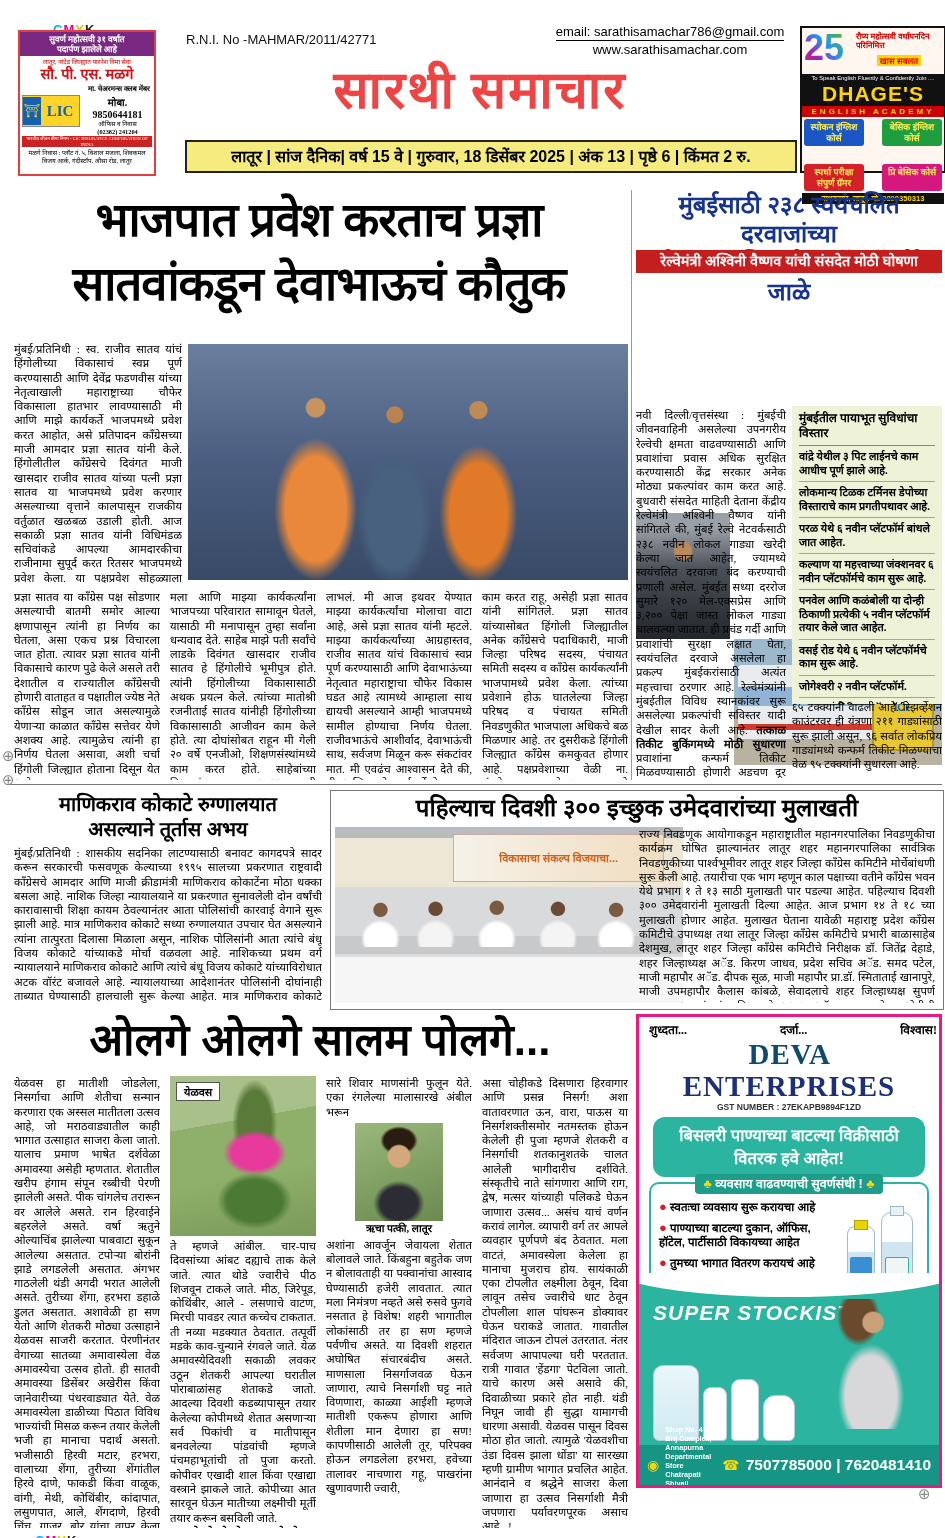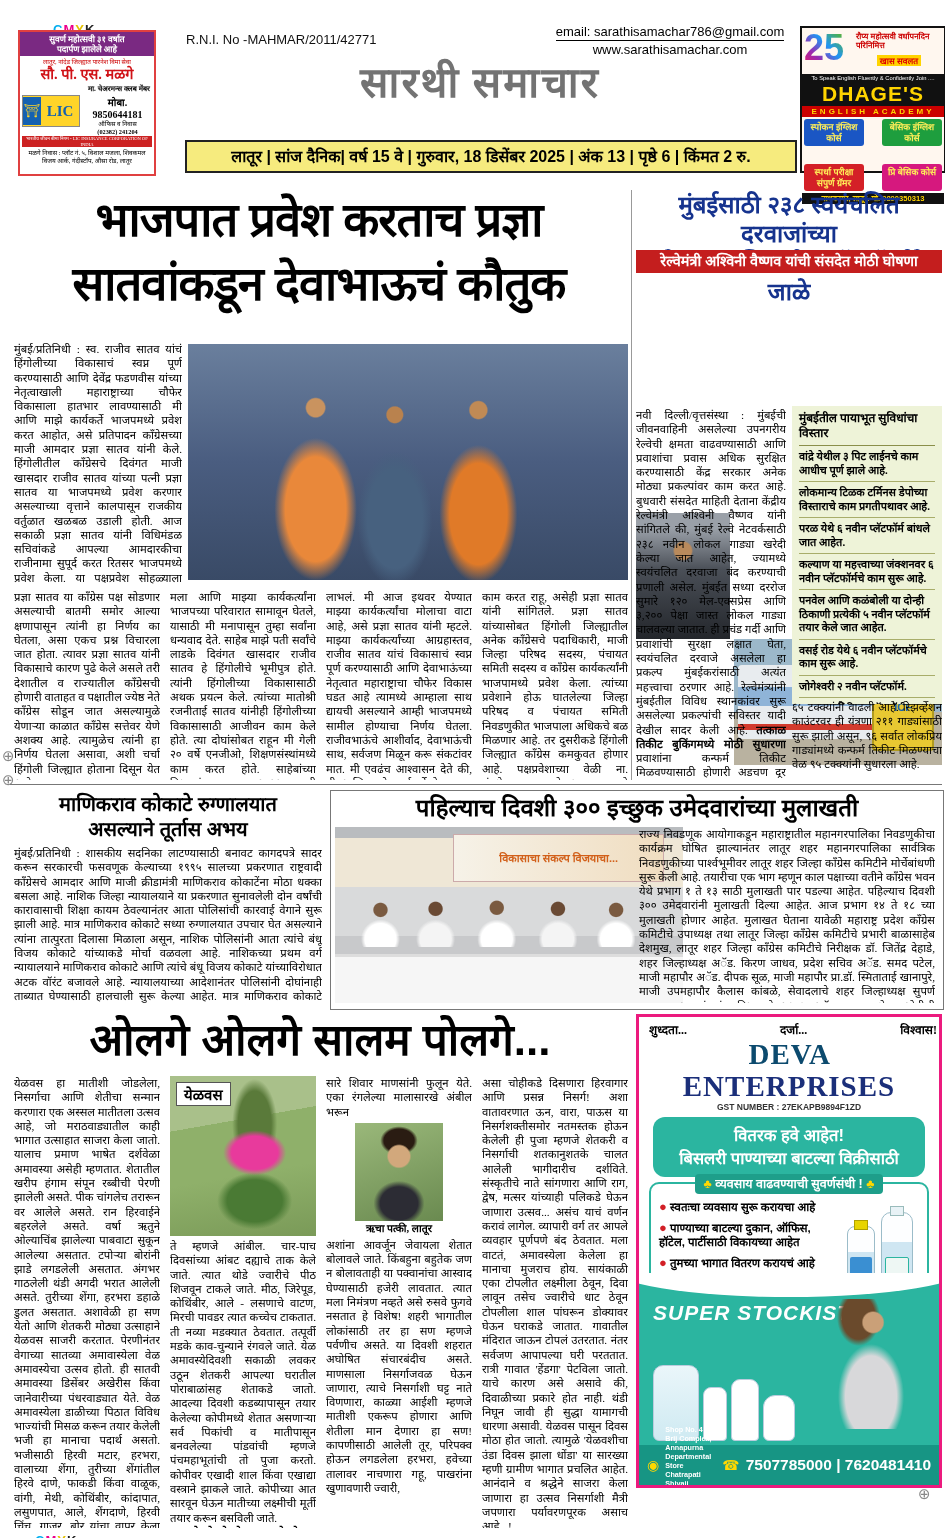--- a/index.html
+++ b/index.html
@@ -11,21 +11,21 @@
   .clip{overflow:hidden;}
   .reg{position:absolute;color:#888;font-size:15px;line-height:15px;}
   .cmyk{font-weight:bold;font-size:13px;letter-spacing:1px;}
   .cmyk .c{color:#00aeef}.cmyk .m{color:#ec008c}.cmyk .y{color:#e3c000}.cmyk .k{color:#222}
 
   
   .rni{font-size:13px;color:#111;}
   .contact{text-align:center;font-size:13px;}
   .contact .em{border-bottom:1.5px solid #000;padding-bottom:1px;}
   .masthead{font-family:"Liberation Serif","DejaVu Serif",serif;font-weight:900;
-            font-size:42px;color:#737373;text-align:center;letter-spacing:2px;white-space:nowrap;}
+            font-size:52px;color:#ef4444;text-align:center;letter-spacing:2px;white-space:nowrap;}
   .dateline{background:#f6eb7e;border:2px solid #222;font-weight:bold;font-size:16px;
             text-align:center;line-height:29px;white-space:nowrap;}
 
   
   .lic{border:2px solid #e04040;background:#fff;font-family:"Liberation Serif",serif;}
   .lic-top{background:#7a2982;color:#fff;font-size:8.5px;font-weight:bold;text-align:center;padding:2px 1px;line-height:10px;}
   .lic-sub{color:#c00;font-size:6.3px;text-align:center;margin-top:1px;}
   .lic-name{color:#d01217;font-size:14.5px;font-weight:900;text-align:center;line-height:17px;}
   .lic-mem{font-size:7.2px;text-align:right;padding-right:4px;font-weight:bold;}
   .lic-row{display:flex;margin:2px 2px 0 2px;gap:3px;}
@@ -94,21 +94,21 @@
      radial-gradient(ellipse 26px 26px at 26% 85%,#f4f4f4 60%,transparent 75%),
      radial-gradient(ellipse 26px 26px at 46% 85%,#fff 60%,transparent 75%),
      radial-gradient(ellipse 26px 26px at 66% 85%,#f4f4f4 60%,transparent 75%),
      radial-gradient(ellipse 26px 26px at 85% 85%,#fff 60%,transparent 75%);}
   .ph-yel{background:
      radial-gradient(ellipse 42px 30px at 58% 48%,#e83a9c 55%,transparent 75%),
      radial-gradient(ellipse 50px 38px at 58% 78%,#4a7a34 55%,transparent 75%),
      radial-gradient(ellipse 30px 60px at 58% 30%,#5a7a3a 55%,transparent 75%),
      linear-gradient(170deg,#a9c08a 0 30%,#8fb06a 30% 60%,#7a9a58);}
   .yel-label{position:absolute;left:6px;top:6px;background:#fff;border:1px solid #555;
-     font-weight:900;font-size:15px;padding:1px 7px;font-family:"Liberation Serif",serif;}
+     font-weight:900;font-size:11px;padding:1px 7px;font-family:"Liberation Serif",serif;}
   .ph-auth{background:
      radial-gradient(circle 17px at 50% 34%,#d2a87c 62%,transparent 72%),
      radial-gradient(ellipse 26px 20px at 50% 18%,#2a1c12 58%,transparent 72%),
      radial-gradient(ellipse 34px 30px at 50% 82%,#2c2c34 55%,transparent 75%),
      linear-gradient(160deg,#9ab87a,#6a8a50);}
   .capt{font-weight:bold;font-size:10.5px;text-align:center;font-family:"Liberation Serif",serif;}
 
   
   .infra{background:#eef3d8;padding:5px 7px;}
   .infra .tt{font-weight:900;font-size:12px;line-height:15px;border-bottom:1.5px solid #8a8f4a;padding-bottom:4px;font-family:"Liberation Serif",serif;}
@@ -325,22 +325,22 @@
     <div class="dv-top">
       <span>शुध्दता...</span>
       <span>दर्जा...</span>
       <span>विश्वास!</span>
     </div>
     <div class="dv-brand">
       <span class="b1">DEVA</span> <span class="b2">ENTERPRISES</span>
     </div>
     <div class="dv-gst">GST NUMBER : 27EKAPB9894F1ZD</div>
     <div class="dv-offer">
-      <div>वितरक हवे आहेत!</div>
-        <div>बिसलरी पाण्याच्या बाटल्या विक्रीसाठी</div>
+      <div>बिसलरी पाण्याच्या बाटल्या विक्रीसाठी</div>
+        <div>वितरक हवे आहेत!</div>
     </div>
     <div class="dv-box">
       <div class="dv-pill">
         <span class="lf">♣</span>
         <span>व्यवसाय वाढवण्याची सुवर्णसंधी !</span>
         <span class="lf">♣</span>
       </div>
       <div class="dv-bul"><span class="dot">●</span> <span>स्वतःचा व्यवसाय सुरू करायचा आहे</span></div>
       <div class="dv-bul"><span class="dot">●</span> <span>पाण्याच्या बाटल्या दुकान, ऑफिस, हॉटेल, पार्टीसाठी विकायच्या आहेत</span></div>
       <div class="dv-bul"><span class="dot">●</span> <span>तुमच्या भागात वितरण करायचं आहे</span></div>

